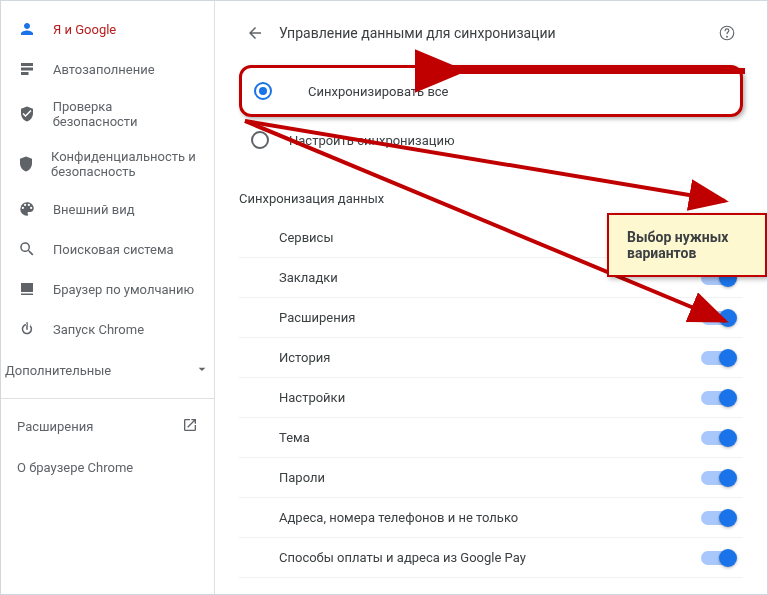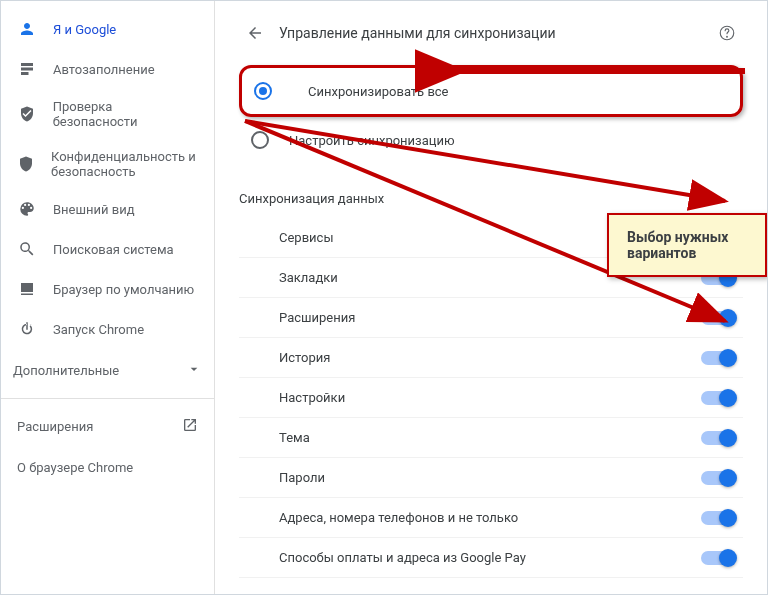--- a/index.html
+++ b/index.html
@@ -27,30 +27,30 @@
       flex-direction: column;
     }
     .sidebar-item {
       display: flex;
       align-items: center;
       padding: 10px 16px;
       cursor: pointer;
       color: #5f6368;
       font-size: 13px;
     }
-    .sidebar-item.active { color: #1d4ed8; }
+    .sidebar-item.active { color: #b91c1c; }
     .sidebar-item .icon { width: 20px; height: 20px; margin-right: 16px; display:flex; align-items:center; justify-content:center; }
     .sidebar-item svg { width: 18px; height: 18px; fill: #5f6368; }
     .sidebar-item.active svg { fill: #1a73e8; }
     .sidebar-divider { border-top: 1px solid #e0e0e0; margin: 6px 0; }
     .sidebar-expand {
       display: flex;
       align-items: center;
       justify-content: space-between;
-      padding: 12px 12px;
+      padding: 12px 4px;
       color: #5f6368;
       font-size: 13px;
       cursor: pointer;
     }
     .sidebar-link {
       display: flex;
       align-items: center;
       justify-content: space-between;
       padding: 12px 16px;
       color: #5f6368;

